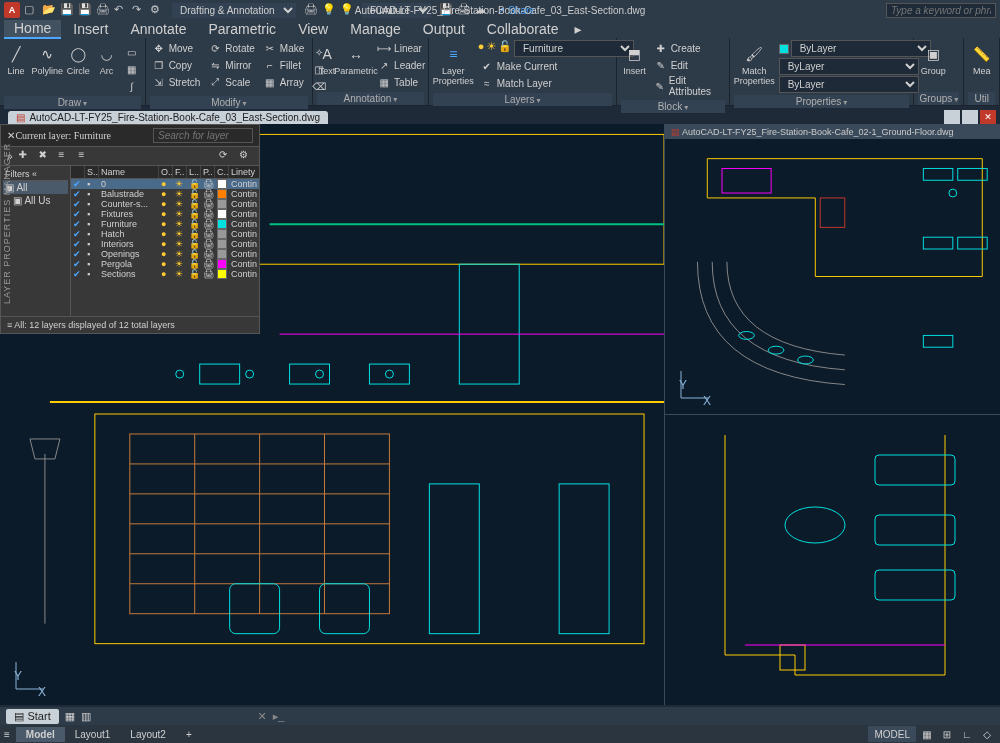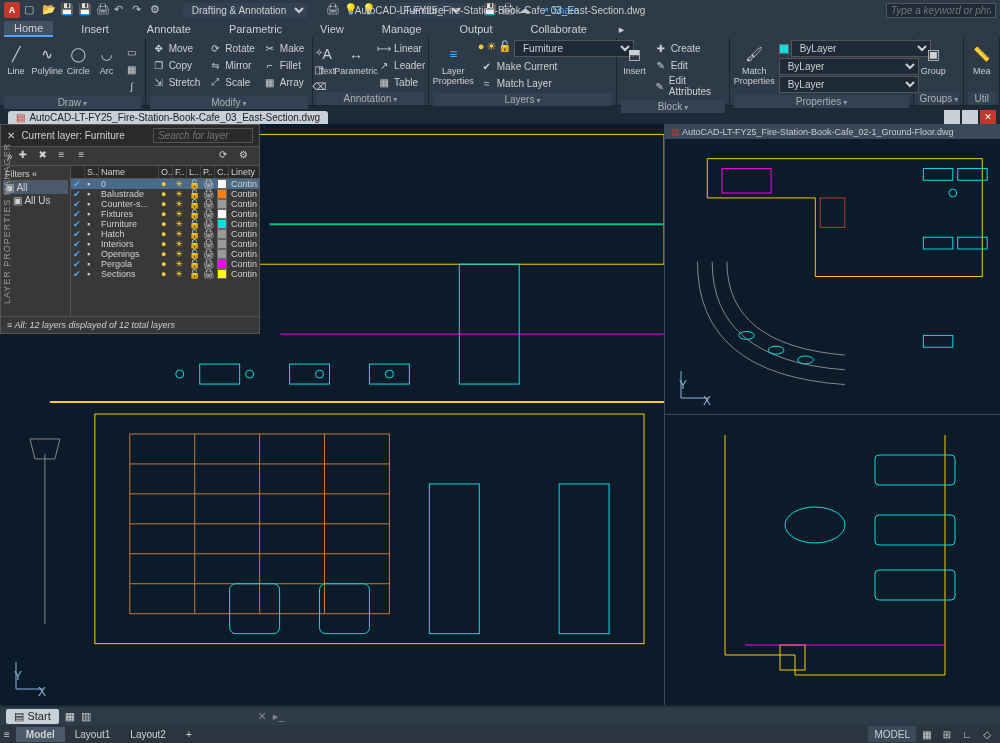--- a/index.html
+++ b/index.html
@@ -2,26 +2,26 @@
 <html><head>
 <meta charset="utf-8">
 <style>
 * { margin:0; padding:0; box-sizing:border-box; font-family:"Segoe UI",Arial,sans-serif; }
 body { width:1000px; height:743px; background:#1e2a38; color:#d0d0d0; overflow:hidden; position:relative; font-size:11px; }
 
 
 .titlebar { height:20px; background:#2d3a48; display:flex; align-items:center; padding:0 4px; gap:4px; position:relative; }
 .app-icon { width:16px; height:16px; background:#c0392b; border-radius:2px; display:flex; align-items:center; justify-content:center; color:#fff; font-weight:bold; font-size:9px; }
 .titlebar .tb-icon { width:14px; height:14px; display:inline-block; color:#c8c8c8; }
-.workspace-sel { background:#334252; border:none; color:#d0d0d0; font-size:10px; padding:1px 4px; margin:0 15px;text-align:center; }
+.workspace-sel { background:#334252; border:none; color:#d0d0d0; font-size:10px; padding:1px 4px; margin:0 4px; }
 .title-text { position:absolute; left:50%; transform:translateX(-50%); font-size:10px; color:#ccc; }
 .search-box { margin-left:auto; background:#1e2a38; border:1px solid #555; font-size:10px; padding:1px 4px; color:#888; width:110px; font-style:italic; }
 
 
-.menubar { height:18px; background:#2d3a48; display:flex; align-items:center; gap:18px; padding:0 4px; font-size:11px; }
+.menubar { height:18px; background:#2d3a48; display:flex; align-items:center; gap:2px; padding:0 4px; font-size:14px; }
 .menu-item { padding:1px 10px; cursor:pointer; }
 .menu-item.active { background:#435260; border-bottom:2px solid #4da6ff; }
 
 
 .ribbon { height:68px; background:#2d3a48; display:flex; border-bottom:1px solid #1a232e; }
 .ribbon-panel { display:flex; flex-direction:column; border-right:1px solid #1a232e; padding:2px 4px 0 4px; min-width:50px; }
 .panel-body { flex:1; display:flex; align-items:flex-start; gap:4px; }
 .panel-title { text-align:center; font-size:10px; color:#b0b0b0; padding:1px 0; background:#334252; margin-top:2px; }
 .rbtn-big { display:flex; flex-direction:column; align-items:center; width:30px; padding-top:4px; cursor:pointer; }
 .rbtn-big .icon { width:20px; height:20px; display:flex; align-items:center; justify-content:center; font-size:14px; }
@@ -66,21 +66,21 @@
 .lp-layers { flex:1; overflow:hidden; }
 .lp-hdr { display:grid; grid-template-columns:14px 14px 60px 14px 14px 14px 14px 14px 36px; background:#2a2a2a; font-size:9px; border-bottom:1px solid #555; }
 .lp-hdr > div { padding:1px 2px; border-right:1px solid #444; overflow:hidden; white-space:nowrap; }
 .lp-row { display:grid; grid-template-columns:14px 14px 60px 14px 14px 14px 14px 14px 36px; font-size:9px; align-items:center; }
 .lp-row.sel { background:#4a6a8a; }
 .lp-row > div { padding:0 2px; overflow:hidden; white-space:nowrap; display:flex; align-items:center; }
 .swatch { width:10px; height:10px; border:1px solid #666; }
 .bulb { color:#ffcc33; }
 .sun { color:#ffcc33; }
 .lock { color:#888; }
-.lp-status { padding:3px 6px; background:#383838; border-top:1px solid #555; font-size:9px;font-style:italic; }
+.lp-status { padding:3px 6px; background:#383838; border-top:1px solid #555; font-size:9px; }
 
 
 .cmdline { position:absolute; bottom:18px; left:0; right:0; height:18px; background:#2d3a48; display:flex; align-items:center; padding:0 6px; gap:6px; }
 .cmd-in { flex:1; background:transparent; border:none; color:#888; font-style:italic; font-size:11px; }
 
 
 .statusbar { position:absolute; bottom:0; left:0; right:0; height:18px; background:#2a3540; display:flex; align-items:center; padding:0 4px; font-size:10px; }
 .status-tab { padding:2px 10px; cursor:pointer; }
 .status-tab.active { background:#4a5a6a; font-weight:bold; }
 .status-right { margin-left:auto; display:flex; align-items:center; gap:2px; }
@@ -410,21 +410,21 @@
           <line x1="8" y1="32" x2="8" y2="5" stroke="#8ab4d8"></line>
           <line x1="8" y1="32" x2="35" y2="32" stroke="#8ab4d8"></line>
         </svg>
       <span class="y">Y</span>
         <span class="x">X</span>
     </div>
 
     <div class="layer-panel">
       <div class="lp-head">
         <span style="cursor:pointer;">✕</span>
-        <span style="flex:1;margin-left:6px;">Current layer: Furniture</span>
+        <span style="flex:1;font-family:Liberation Serif, serif;">Current layer: Furniture</span>
         <input class="lp-search" placeholder="Search for layer" style="">
       </div>
       <div class="lp-tool">
         <span>»</span>
         <span class="icon">✚</span>
         <span class="icon">✖</span>
         <span class="icon">≡</span>
         <span class="icon">≡</span>
         <span style="flex:1"></span>
         <span class="icon">⟳</span>

